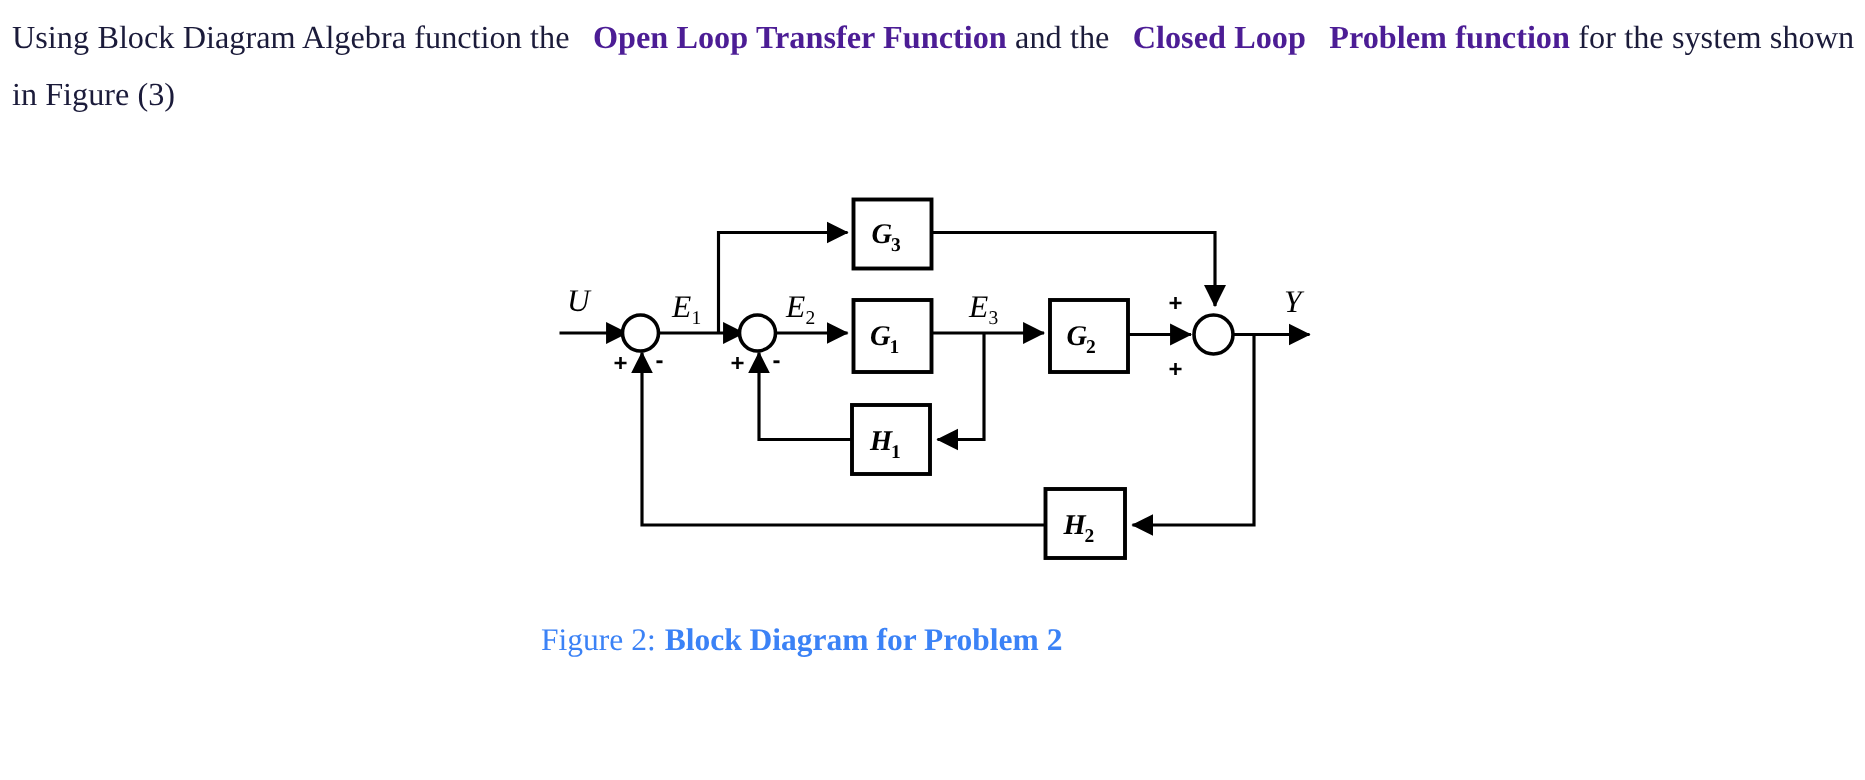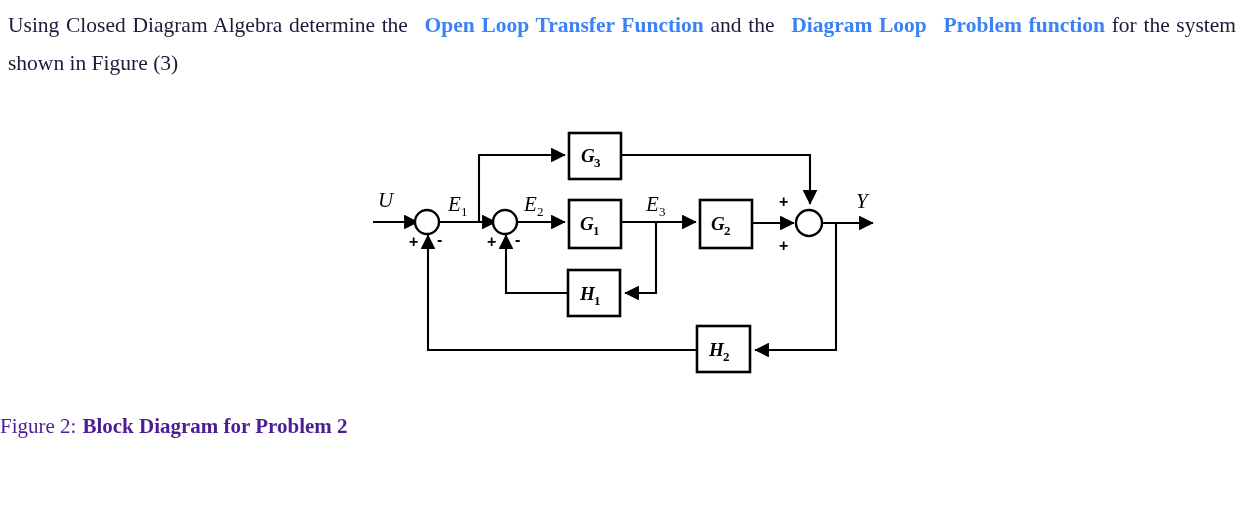--- a/index.html
+++ b/index.html
@@ -29,21 +29,21 @@
     top: 6px;
     width: 1228px;
     font-size: 21.5px;
     line-height: 38px;
     text-align: justify;
     text-justify: inter-word;
     color: #1b1b3a;
   }
   #question .bold {
     font-weight: bold;
-    color: #3b82f6;
+    color: #4c1d95;
     margin-left: 10px;
   }
 
   
   #figure-area {
     position: absolute;
     left: 0;
     top: 100px;
     width: 1243px;
     height: 300px;
@@ -51,23 +51,23 @@
   #diagram-svg {
     display: block;
   }
 
   
   #caption {
     position: absolute;
     left: 0;
     top: 414px;
     width: 1069px;
-    text-align: left;
+    text-align: center;
     font-size: 21px;
-    color: #4c1d95;
+    color: #3b82f6;
   }
   #caption .cap-label { font-weight: normal; }
   #caption .cap-title { font-weight: bold; margin-left: 6px; }
 
   .svg-blk-label {
     font-family: "Liberation Serif", "DejaVu Serif", serif;
     font-style: italic;
     font-weight: bold;
     font-size: 19px;
     fill: #000000;
@@ -97,24 +97,24 @@
     font-size: 16px;
     fill: #000000;
   }
 </style>
 </head>
 <body>
 
 <div id="page">
 
   <div id="question">
-    <span>Using Closed Diagram Algebra determine the</span>
+    <span>Using Block Diagram Algebra function the</span>
     <span class="bold">Open Loop Transfer Function</span>
     <span>and the</span>
-    <span class="bold">Diagram Loop</span>
+    <span class="bold">Closed Loop</span>
     <span class="bold">Problem function</span>
     <span>for the system shown in Figure (3)</span>
   </div>
 
   <div id="figure-area">
     <svg id="diagram-svg" width="1243" height="300" viewBox="0 100 1243 300">
       <defs>
         <marker id="arrowR" viewBox="0 0 10 10" refX="9" refY="5" markerWidth="7" markerHeight="7" orient="auto-start-reverse">
           <path d="M 0 0 L 10 5 L 0 10 z" fill="#000000"></path>
         </marker>

